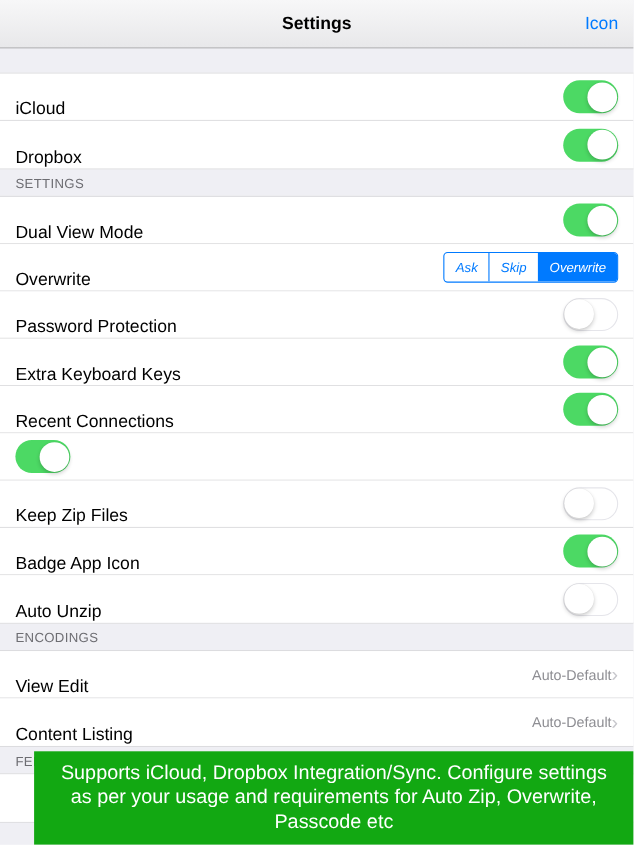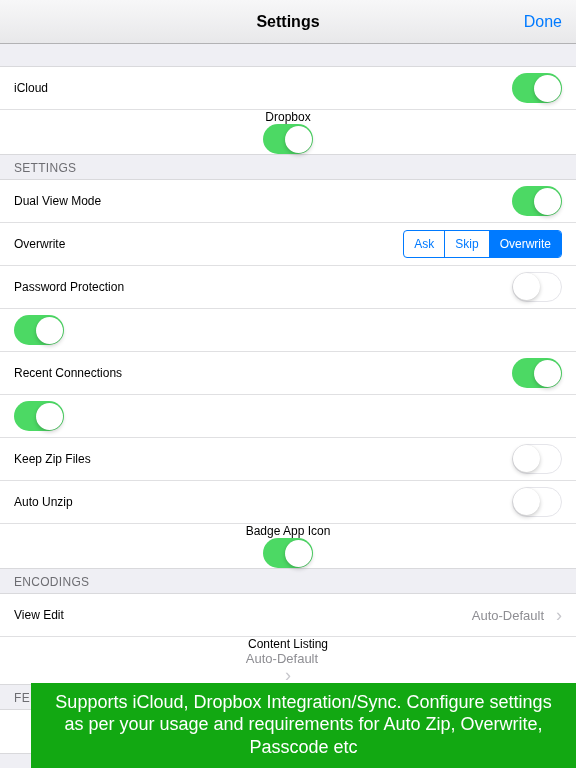--- a/index.html
+++ b/index.html
@@ -51,31 +51,32 @@
     }
     .row {
       min-height: 43px;
       display: flex;
       align-items: center;
       padding: 0 14px;
       border-bottom: 1px solid #e0e0e2;
       background: #fff;
       position: relative;
     }
-    .row:last-child { border-bottom: none; flex-direction: column; }
+    .row:last-child { border-bottom: none; }
     .row-label {
       flex: 1;
-      font-size: 12px;
+      font-size: 16px;
       color: #000;
       font-weight: 300;
+      margin-top: 24px;
     }
     .row-value {
       color: #8e8e93;
       font-size: 13px;
-      margin-right: 12px;
+      margin-right: 0;
     }
     .chevron {
       color: #c7c7cc;
       font-size: 18px;
       line-height: 1;
     }
     .switch {
       width: 50px;
       height: 30px;
       border-radius: 15px;
@@ -97,20 +98,21 @@
       box-shadow: 0 2px 4px rgba(0,0,0,0.2), 0 0 1px rgba(0,0,0,0.1);
     }
     .switch.on .knob { right: 1.5px; }
     .switch.off .knob { left: 0; top: 0; }
     .segmented {
       display: flex;
       border: 1px solid #007aff;
       border-radius: 4px;
       overflow: hidden;
       height: 28px;
+      font-style: italic;
     }
     .segmented div {
       font-size: 12px;
       padding: 0 10px;
       display: flex;
       align-items: center;
       justify-content: center;
       color: #007aff;
       border-right: 1px solid #007aff;
       cursor: pointer;
@@ -135,21 +137,21 @@
       font-weight: 300;
       line-height: 1.25;
       margin-left: 31px;
     }
   </style>
 </head>
 <body>
 
 <div class="header">
   <div class="header-title">Settings</div>
-  <div class="header-done">Done</div>
+  <div class="header-done">Icon</div>
 </div>
 
 <div class="content">
   <div class="section-spacer"></div>
 
   <div class="group">
     <div class="row">
       <span class="row-label">iCloud</span>
       <div class="switch on">
           <div class="knob"></div>
@@ -180,20 +182,21 @@
         <div class="selected">Overwrite</div>
       </div>
     </div>
     <div class="row">
       <span class="row-label">Password Protection</span>
       <div class="switch off">
           <div class="knob"></div>
         </div>
     </div>
     <div class="row">
+      <span class="row-label">Extra Keyboard Keys</span>
       <div class="switch on">
           <div class="knob"></div>
         </div>
     </div>
     <div class="row">
       <span class="row-label">Recent Connections</span>
       <div class="switch on">
           <div class="knob"></div>
         </div>
     </div>
@@ -202,28 +205,28 @@
           <div class="knob"></div>
         </div>
     </div>
     <div class="row">
       <span class="row-label">Keep Zip Files</span>
       <div class="switch off">
           <div class="knob"></div>
         </div>
     </div>
     <div class="row">
+      <span class="row-label">Badge App Icon</span>
+      <div class="switch on">
+          <div class="knob"></div>
+        </div>
+    </div>
+    <div class="row">
       <span class="row-label">Auto Unzip</span>
       <div class="switch off">
-          <div class="knob"></div>
-        </div>
-    </div>
-    <div class="row">
-      <span class="row-label">Badge App Icon</span>
-      <div class="switch on">
           <div class="knob"></div>
         </div>
     </div>
   </div>
 
   <div class="section-header">ENCODINGS</div>
 
   <div class="group">
     <div class="row">
       <span class="row-label">View Edit</span>

